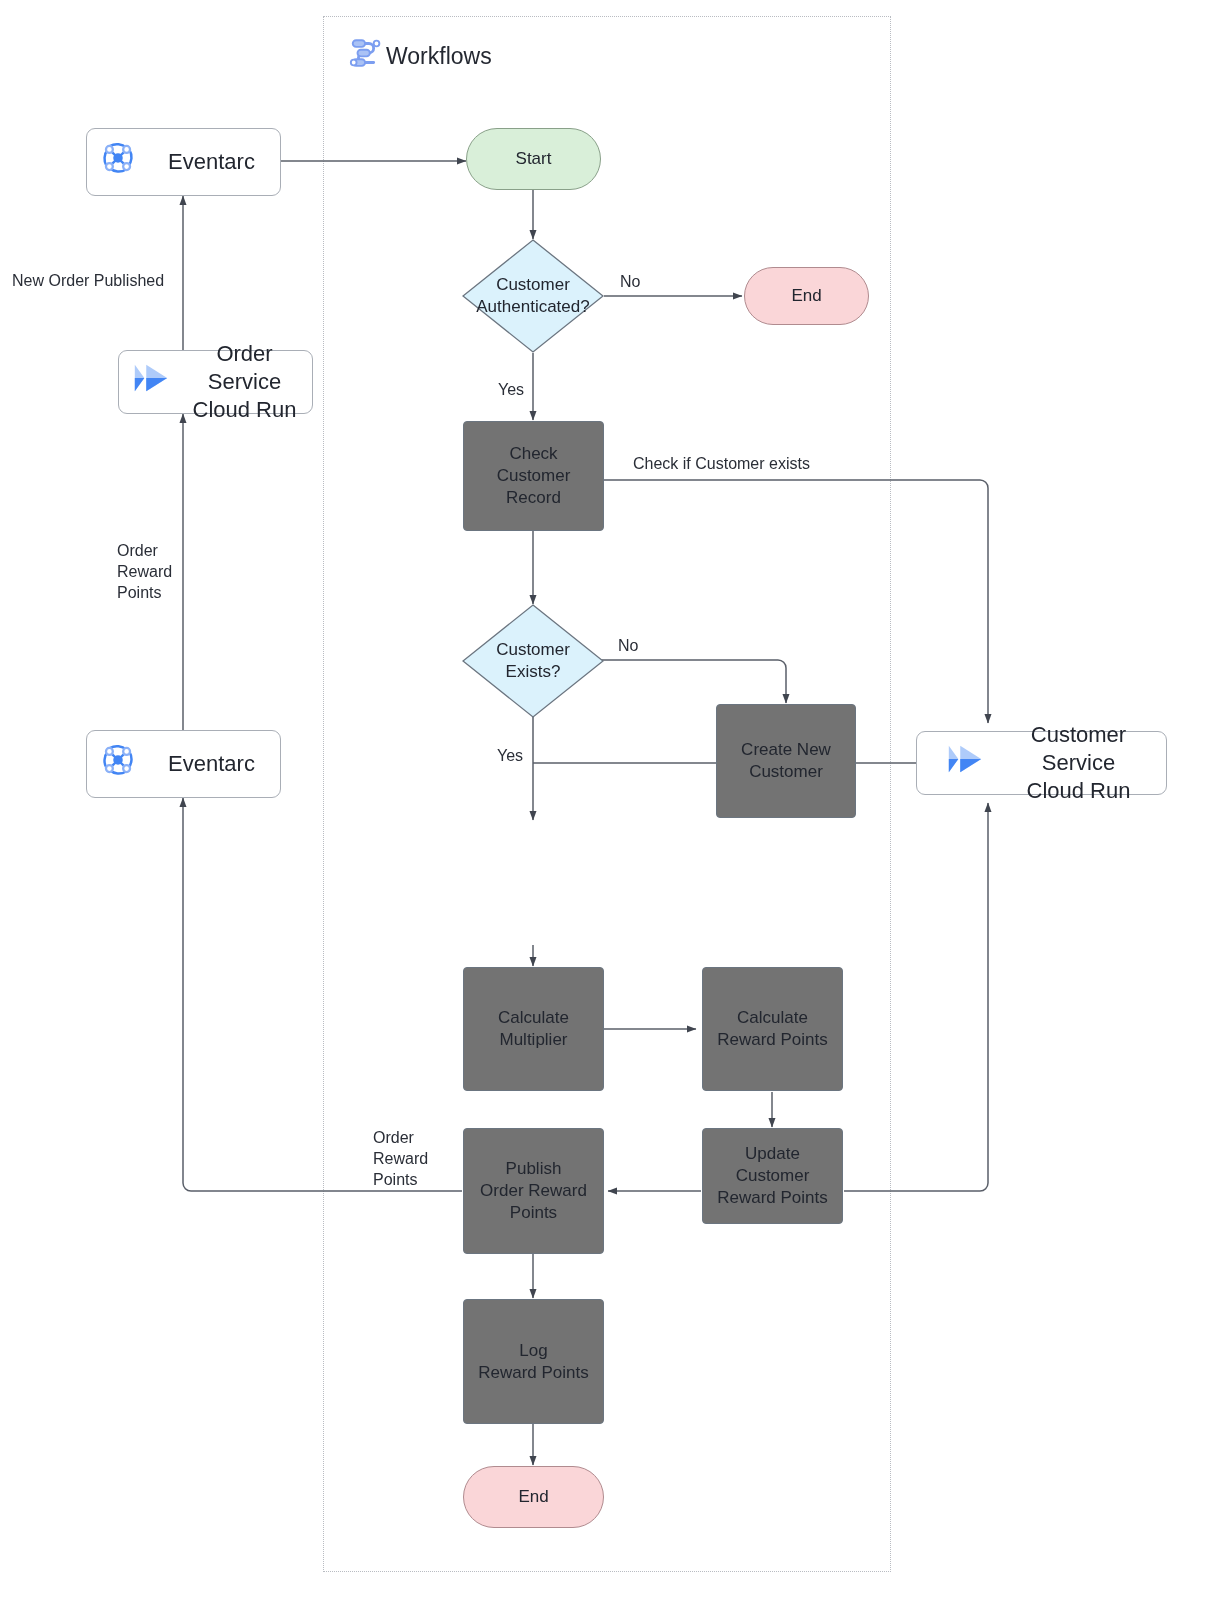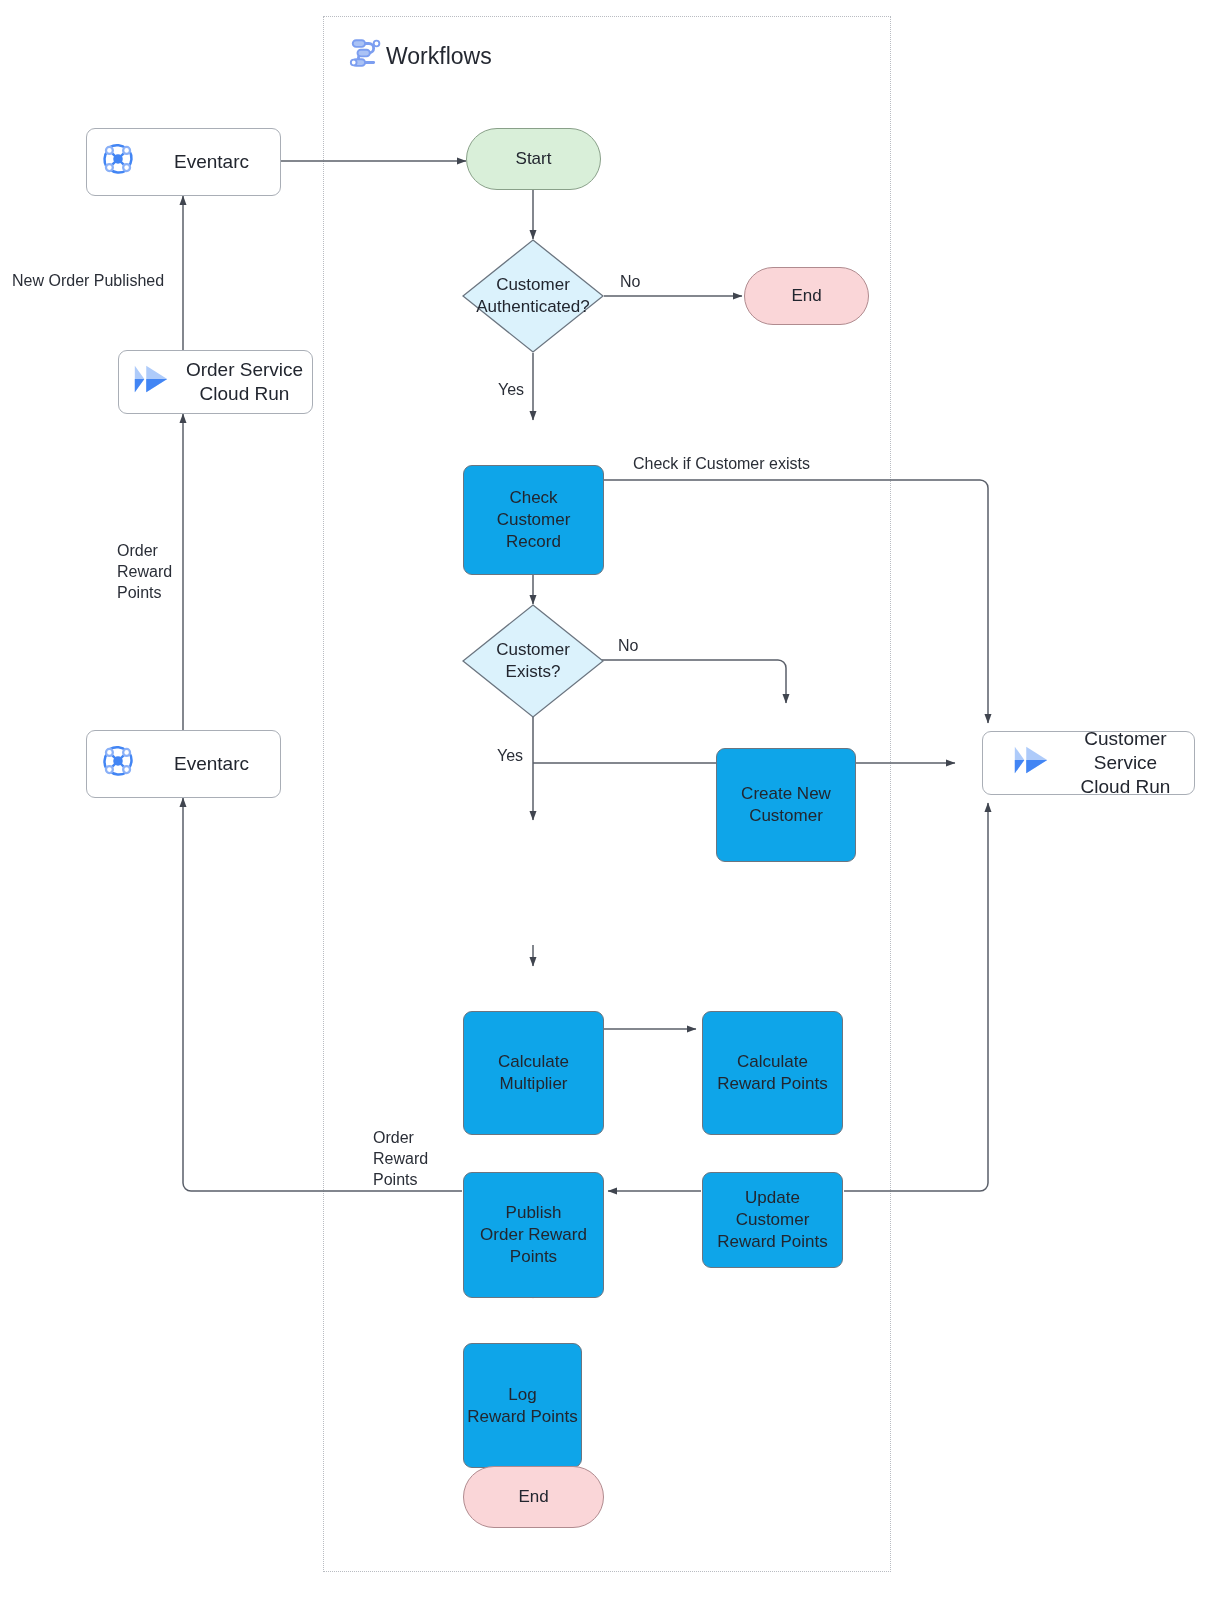--- a/index.html
+++ b/index.html
@@ -31,38 +31,37 @@
     position: absolute;
     box-sizing: border-box;
     display: flex;
     align-items: center;
     justify-content: center;
     text-align: center;
     line-height: 1.28;
     color: #22262f;
   }
   .proc {
-    background: #0ea5e9;
+    background: #737373;
     border: 1px solid #6b7580;
-    border-radius: 9px;
+    border-radius: 4px;
     font-size: 17px;
-    margin-top: 44px;
   }
   .terminal {
     border-radius: 999px;
     border: 1px solid #7d8088;
     font-size: 17px;
   }
   .terminal.start { background: #d9efd9; border-color: #89a089; }
   .terminal.end   { background: #fad6d8; border-color: #b08b8f; }
   .gcp {
     background: #ffffff;
     border: 1px solid #a9aeb6;
     border-radius: 9px;
-    font-size: 19px;
+    font-size: 22px;
     justify-content: flex-start;
     padding-left: 10px;
     gap: 10px;
   }
   .gcp .gcp-label { text-align: center; flex: 1; padding-right: 6px; }
   .diamond-wrap { position: absolute; }
   .diamond-shape {
     position: absolute;
     left: 0; top: 0;
     width: 100%; height: 100%;
@@ -237,21 +236,21 @@
           <circle cx="13" cy="13" r="3.6"></circle>
           <circle cx="31" cy="13" r="3.6"></circle>
           <circle cx="13" cy="31" r="3.6"></circle>
           <circle cx="31" cy="31" r="3.6"></circle>
         </g>
       </svg>
     </span>
     <span class="gcp-label">Eventarc</span>
   </div>
 
-  <div class="node gcp" style="left:982px; top:731px; width:213px; height:64px;padding-left:26px;">
+  <div class="node gcp" style="left:916px; top:731px; width:251px; height:64px;padding-left:26px;">
     <span class="icon">
       <svg width="44" height="40" viewBox="0 0 46 42">
         <polygon points="6,7 6,35 16,21" fill="#aecbfa"></polygon>
         <polygon points="6,21 6,35 16,21" fill="#4285f4"></polygon>
         <polygon points="18,7 18,35 40,21" fill="#aecbfa"></polygon>
         <polygon points="18,21 18,35 40,21" fill="#4285f4"></polygon>
       </svg>
     </span>
     <span class="gcp-label">
       <span>Customer Service</span><br>
@@ -330,21 +329,21 @@
   </div>
 
   <div class="node proc" style="left:463px; top:1128px; width:141px; height:126px;">
     <span>
       <span>Publish</span><br>
       <span>Order Reward</span><br>
       <span>Points</span>
     </span>
   </div>
 
-  <div class="node proc" style="left:463px; top:1299px; width:119px; height:125px;">
+  <div class="node proc" style="left:463px; top:1299px; width:141px; height:125px;">
     <span>
       <span>Log</span><br>
       <span>Reward Points</span>
     </span>
   </div>
 
   <div class="node terminal end" style="left:463px; top:1466px; width:141px; height:62px;">
     <span>End</span>
   </div>
 

